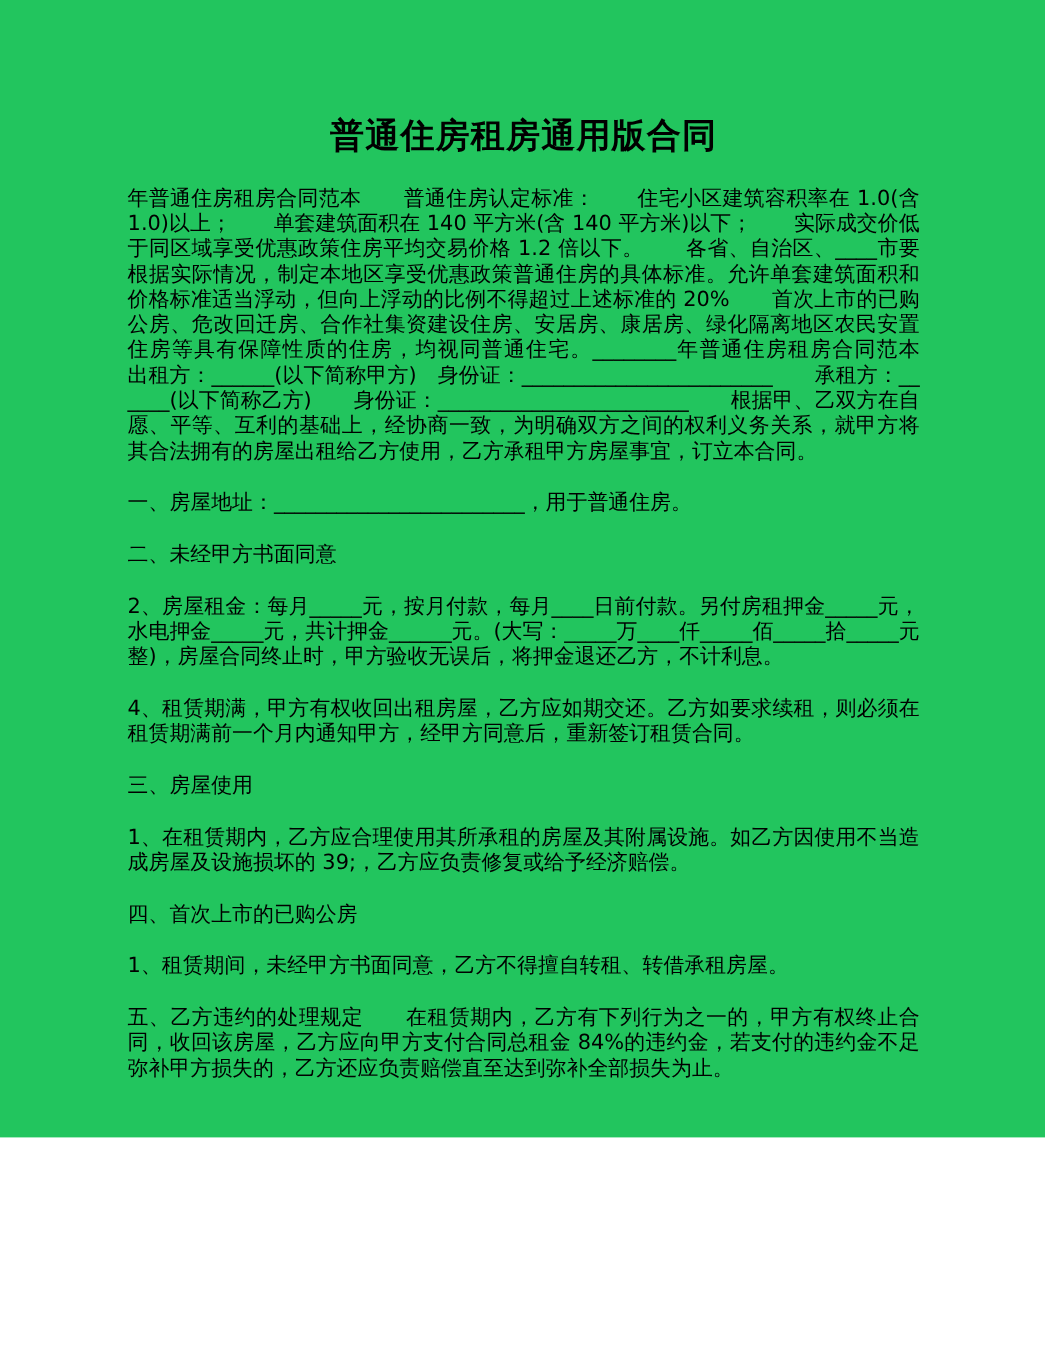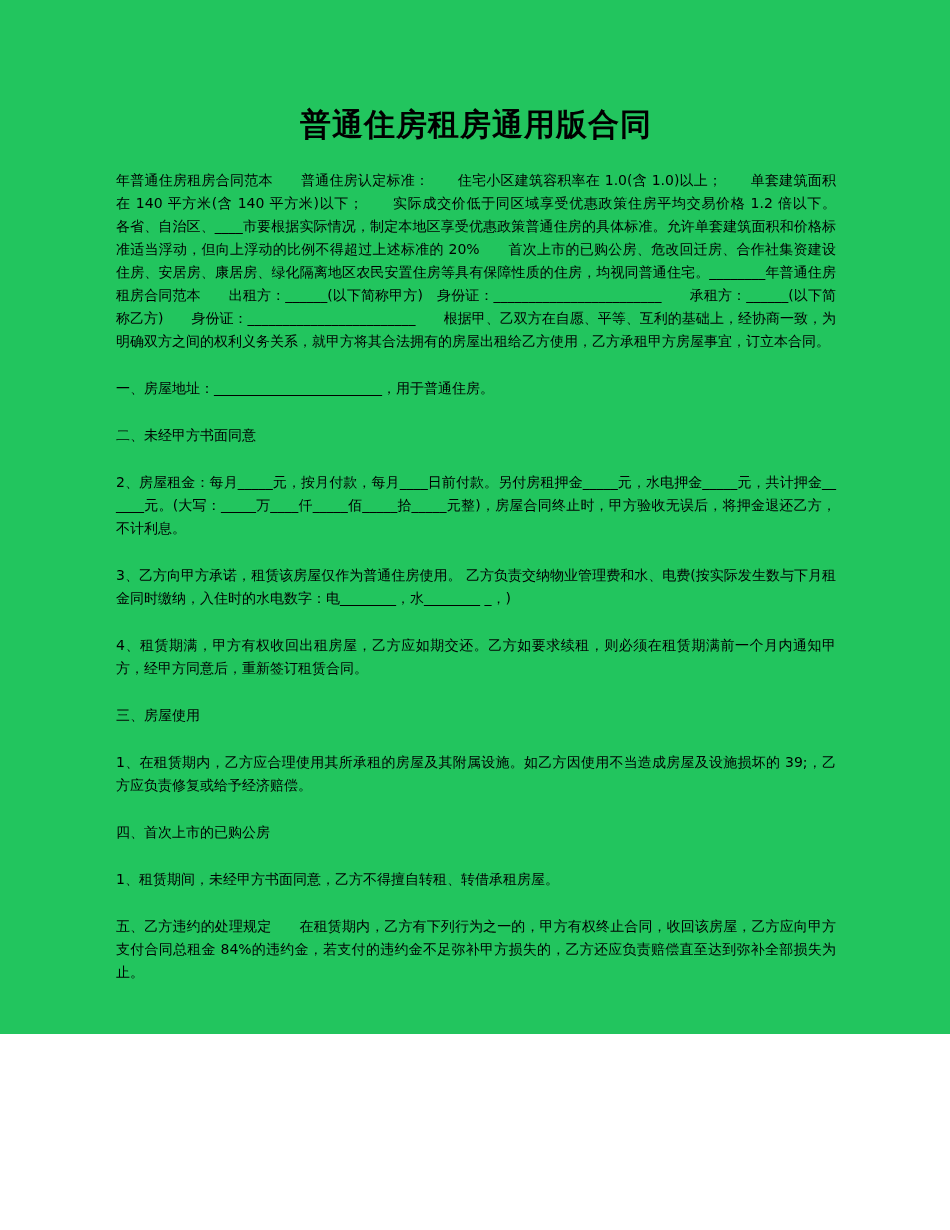--- a/index.html
+++ b/index.html
@@ -24,38 +24,37 @@
   .doc-title {
     margin: 0 0 26px 0;
     text-align: center;
     font-size: 31px;
     font-weight: bold;
     letter-spacing: 1px;
     line-height: 1.2;
   }
   .doc-body .para {
     margin: 0 0 24px 0;
-    font-size: 14px;
+    font-size: 19px;
     line-height: 23px;
     text-align: justify;
     word-break: break-all;
     overflow-wrap: break-word;
   }
 </style>
 </head>
 <body>
 
 <div class="page">
   <h1 class="doc-title">普通住房租房通用版合同</h1>
   <div class="doc-body">
     <p class="para">年普通住房租房合同范本　　普通住房认定标准：　　住宅小区建筑容积率在 1.0(含 1.0)以上；　　单套建筑面积在 140 平方米(含 140 平方米)以下；　　实际成交价低于同区域享受优惠政策住房平均交易价格 1.2 倍以下。　　各省、自治区、____市要根据实际情况，制定本地区享受优惠政策普通住房的具体标准。允许单套建筑面积和价格标准适当浮动，但向上浮动的比例不得超过上述标准的 20%　　首次上市的已购公房、危改回迁房、合作社集资建设住房、安居房、康居房、绿化隔离地区农民安置住房等具有保障性质的住房，均视同普通住宅。________年普通住房租房合同范本　　出租方：______(以下简称甲方)　身份证：________________________　　承租方：______(以下简称乙方)　　身份证：________________________　　根据甲、乙双方在自愿、平等、互利的基础上，经协商一致，为明确双方之间的权利义务关系，就甲方将其合法拥有的房屋出租给乙方使用，乙方承租甲方房屋事宜，订立本合同。</p>
     <p class="para">一、房屋地址：________________________，用于普通住房。</p>
     <p class="para">二、未经甲方书面同意</p>
     <p class="para">2、房屋租金：每月_____元，按月付款，每月____日前付款。另付房租押金_____元，水电押金_____元，共计押金______元。(大写：_____万____仟_____佰_____拾_____元整)，房屋合同终止时，甲方验收无误后，将押金退还乙方，不计利息。</p>
-    <p class="para">3、乙方向甲方承诺，租赁该房屋仅作为普通住房使用。 乙方负责交纳物业管理费和水、电费(按实际发生数与下月租金同时缴纳，入住时的水电数字：电________，水________ _，)</p>
     <p class="para">4、租赁期满，甲方有权收回出租房屋，乙方应如期交还。乙方如要求续租，则必须在租赁期满前一个月内通知甲方，经甲方同意后，重新签订租赁合同。</p>
     <p class="para">三、房屋使用</p>
     <p class="para">1、在租赁期内，乙方应合理使用其所承租的房屋及其附属设施。如乙方因使用不当造成房屋及设施损坏的 39;，乙方应负责修复或给予经济赔偿。</p>
     <p class="para">四、首次上市的已购公房</p>
     <p class="para">1、租赁期间，未经甲方书面同意，乙方不得擅自转租、转借承租房屋。</p>
     <p class="para">五、乙方违约的处理规定　　在租赁期内，乙方有下列行为之一的，甲方有权终止合同，收回该房屋，乙方应向甲方支付合同总租金 84%的违约金，若支付的违约金不足弥补甲方损失的，乙方还应负责赔偿直至达到弥补全部损失为止。</p>
   </div>
 </div>
 
 </body></html>

